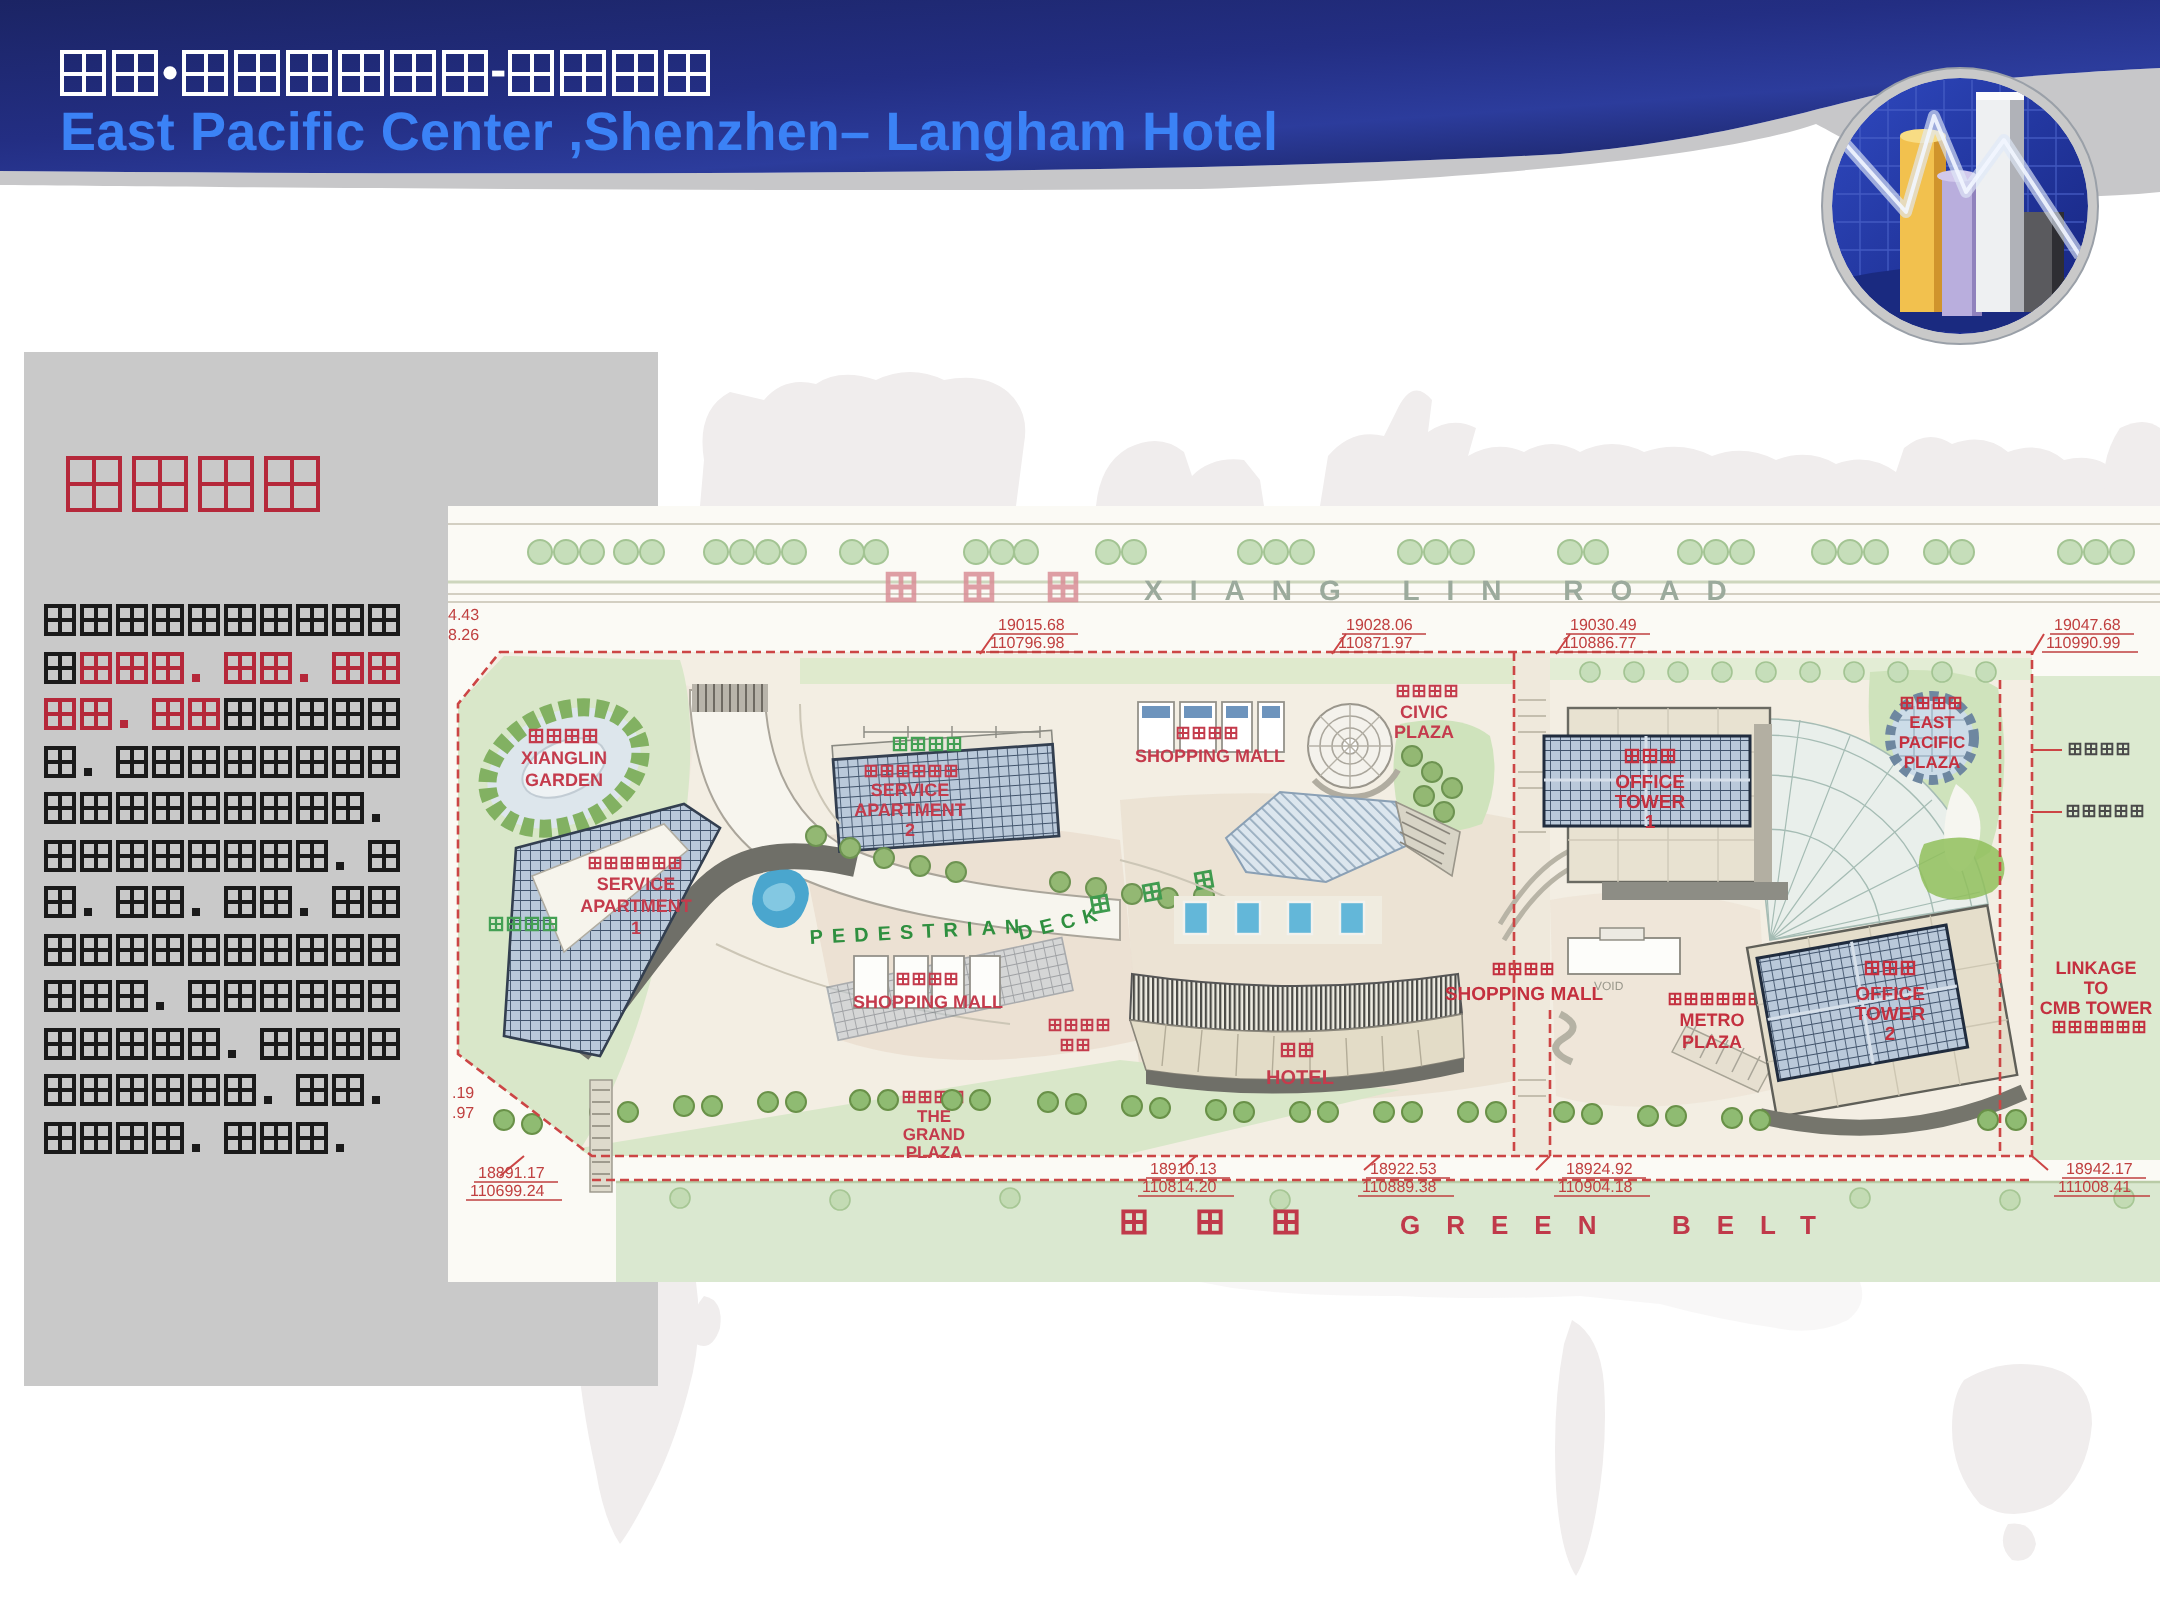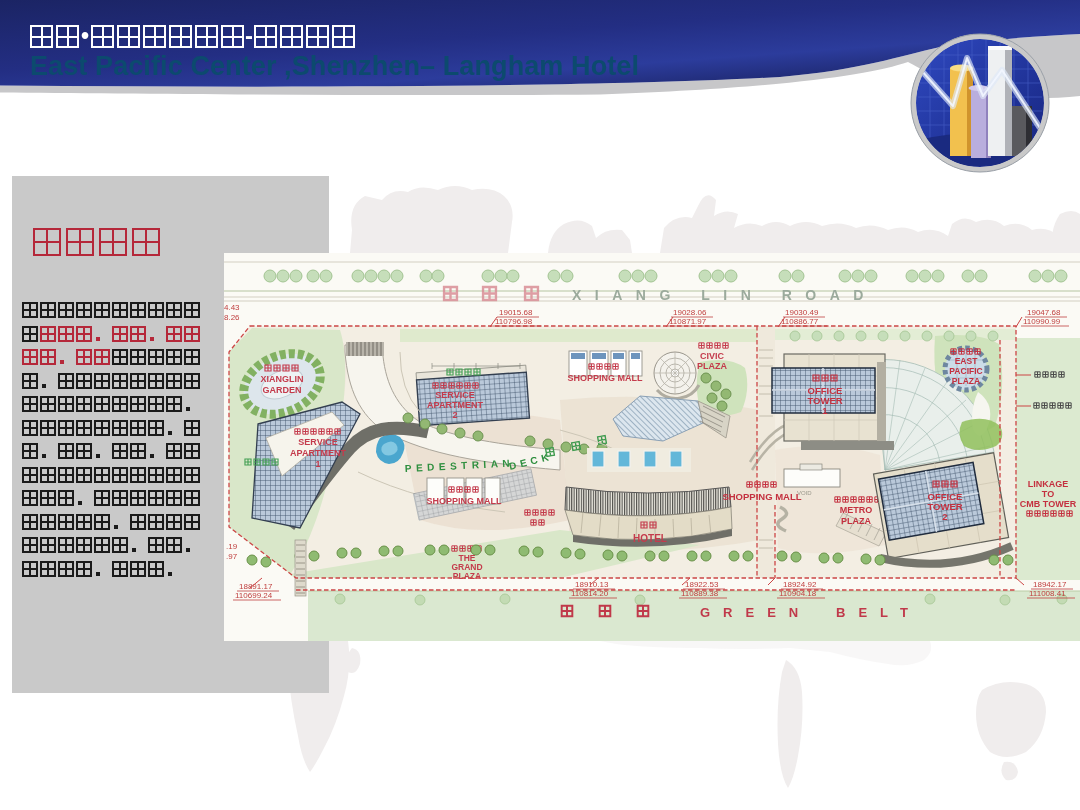--- a/index.html
+++ b/index.html
@@ -658,13 +658,13 @@
 </g>
 <circle cx="980" cy="103" r="66.5" fill="none" stroke="#c9c9c9" stroke-width="5"></circle>
 <circle cx="980" cy="103" r="69" fill="none" stroke="#9aa0a8" stroke-width="1"></circle>
 </g>
 </svg>
 
 <div class="abs" style="left:30px;top:25px;color:#fff;font-weight:bold">
 <span class="cj" style="width:23px;height:23px;margin-right:3px"></span><span class="cj" style="width:23px;height:23px;margin-right:2px"></span><span style="font-size:23px;vertical-align:top;line-height:23px">•</span><span class="cj" style="width:23px;height:23px;margin:0 3px 0 2px"></span><span class="cj" style="width:23px;height:23px;margin-right:3px"></span><span class="cj" style="width:23px;height:23px;margin-right:3px"></span><span class="cj" style="width:23px;height:23px;margin-right:3px"></span><span class="cj" style="width:23px;height:23px;margin-right:3px"></span><span class="cj" style="width:23px;height:23px;margin-right:1px"></span><span style="font-size:24px;vertical-align:top;line-height:21px;font-weight:bold">-</span><span class="cj" style="width:23px;height:23px;margin:0 3px 0 1px"></span><span class="cj" style="width:23px;height:23px;margin-right:3px"></span><span class="cj" style="width:23px;height:23px;margin-right:3px"></span><span class="cj" style="width:23px;height:23px"></span>
 </div>
 
-<div class="abs" style="left:30px;top:51px;color:#0c4a6e;font-weight:bold;font-size:27px;letter-spacing:0.1px">East Pacific Center ,Shenzhen– Langham Hotel</div>
+<div class="abs" style="left:30px;top:51px;color:#3b82f6;font-weight:bold;font-size:27px;letter-spacing:0.1px">East Pacific Center ,Shenzhen– Langham Hotel</div>
 
 </body></html>

